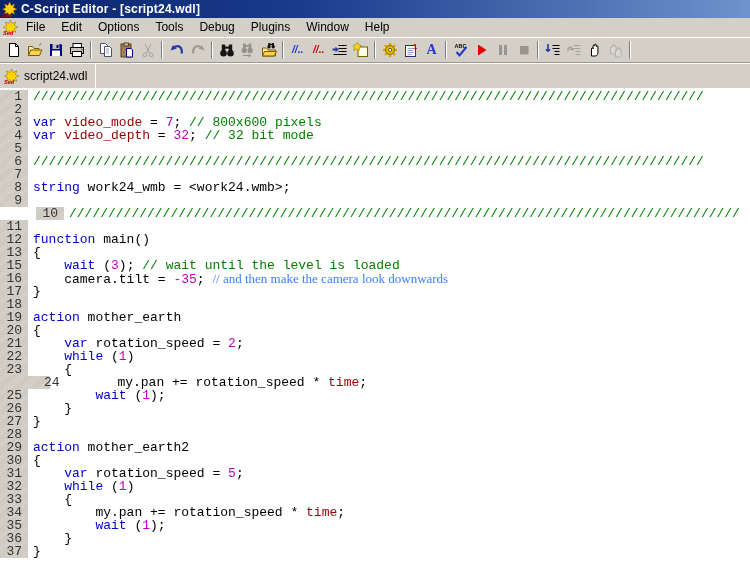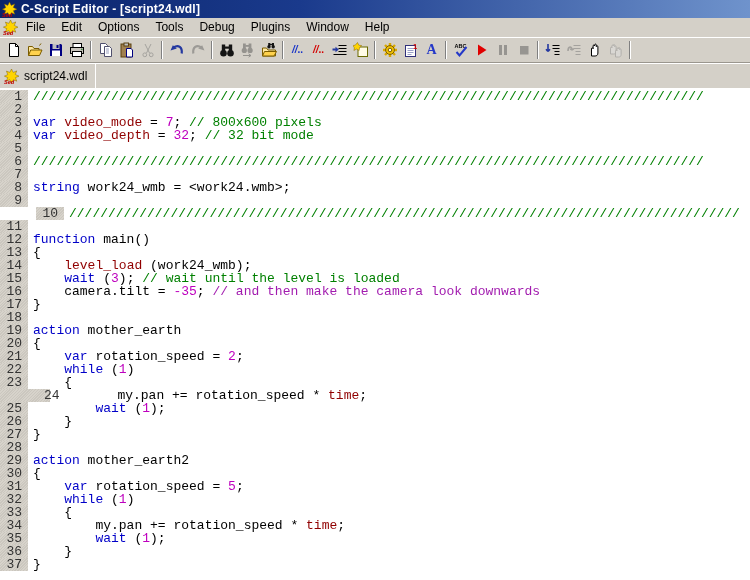--- a/index.html
+++ b/index.html
@@ -295,23 +295,22 @@
       <div class="row"><span class="gutter" style="background-color: rgb(212, 208, 200);">4</span><span class="codecell"><span style="color: rgb(0, 0, 200);">var </span><span style="color: rgb(144, 0, 0);">video_depth</span><span style="color: rgb(0, 0, 0);"> = </span><span style="color: rgb(190, 0, 190);">32</span><span style="color: rgb(0, 0, 0);">; </span><span style="color: rgb(0, 128, 0);">// 32 bit mode</span></span></div>
       <div class="row"><span class="gutter" style="background-color: rgb(212, 208, 200);">5</span><span class="codecell"></span></div>
       <div class="row"><span class="gutter" style="background-color: rgb(212, 208, 200);">6</span><span class="codecell"><span style="color: rgb(0, 128, 0);">//////////////////////////////////////////////////////////////////////////////////////</span></span></div>
       <div class="row"><span class="gutter" style="background-color: rgb(212, 208, 200);">7</span><span class="codecell"></span></div>
       <div class="row"><span class="gutter" style="background-color: rgb(212, 208, 200);">8</span><span class="codecell"><span style="color: rgb(0, 0, 200);">string </span><span style="color: rgb(0, 0, 0);">work24_wmb = &lt;work24.wmb&gt;;</span></span></div>
       <div class="row"><span class="gutter" style="background-color: rgb(212, 208, 200);">9</span><span class="codecell"></span></div>
       <div class="row"><span class="gutter" style="background-color: rgb(212, 208, 200); margin-left: 36px;">10</span><span class="codecell"><span style="color: rgb(0, 128, 0);">//////////////////////////////////////////////////////////////////////////////////////</span></span></div>
       <div class="row"><span class="gutter" style="background-color: rgb(212, 208, 200);">11</span><span class="codecell"></span></div>
       <div class="row"><span class="gutter" style="background-color: rgb(212, 208, 200);">12</span><span class="codecell"><span style="color: rgb(0, 0, 200);">function </span><span style="color: rgb(0, 0, 0);">main()</span></span></div>
       <div class="row"><span class="gutter" style="background-color: rgb(212, 208, 200);">13</span><span class="codecell"><span style="color: rgb(0, 0, 0);">{</span></span></div>
-      <div class="row"><span class="gutter" style="background-color: rgb(212, 208, 200);">14</span><span class="codecell"><span style="color: rgb(0, 0, 0);">    </span><span style="color: rgb(144, 0, 0);">level_load</span><span style="color: rgb(0, 0, 0);"> (work24_wmb);</span></span></div>
       <div class="row"><span class="gutter" style="background-color: rgb(212, 208, 200);">15</span><span class="codecell"><span style="color: rgb(0, 0, 0);">    </span><span style="color: rgb(0, 0, 200);">wait</span><span style="color: rgb(0, 0, 0);"> (</span><span style="color: rgb(190, 0, 190);">3</span><span style="color: rgb(0, 0, 0);">); </span><span style="color: rgb(0, 128, 0);">// wait until the level is loaded</span></span></div>
-      <div class="row"><span class="gutter" style="background-color: rgb(212, 208, 200);">16</span><span class="codecell"><span style="color: rgb(0, 0, 0);">    camera.tilt = </span><span style="color: rgb(190, 0, 190);">-35</span><span style="color: rgb(0, 0, 0);">; </span><span style="color: #a21caf;">// and then make the camera look downwards</span></span></div>
+      <div class="row"><span class="gutter" style="background-color: rgb(212, 208, 200);">16</span><span class="codecell"><span style="color: rgb(0, 0, 0);">    camera.tilt = </span><span style="color: rgb(190, 0, 190);">-35</span><span style="color: rgb(0, 0, 0);">; </span><span style="color: #3b82f6; font-family: Liberation Serif, serif;">// and then make the camera look downwards</span></span></div>
       <div class="row"><span class="gutter" style="background-color: rgb(212, 208, 200);">17</span><span class="codecell"><span style="color: rgb(0, 0, 0);">}</span></span></div>
       <div class="row"><span class="gutter" style="background-color: rgb(212, 208, 200);">18</span><span class="codecell"></span></div>
       <div class="row"><span class="gutter" style="background-color: rgb(212, 208, 200);">19</span><span class="codecell"><span style="color: rgb(0, 0, 200);">action</span><span style="color: rgb(0, 0, 0);"> mother_earth</span></span></div>
       <div class="row"><span class="gutter" style="background-color: rgb(212, 208, 200); font-family: Liberation Mono, monospace;">20</span><span class="codecell"><span style="color: rgb(0, 0, 0);">{</span></span></div>
       <div class="row"><span class="gutter" style="background-color: rgb(212, 208, 200);">21</span><span class="codecell"><span style="color: rgb(0, 0, 0);">    </span><span style="color: rgb(0, 0, 200);">var</span><span style="color: rgb(0, 0, 0);"> rotation_speed = </span><span style="color: rgb(190, 0, 190);">2</span><span style="color: rgb(0, 0, 0);">;</span></span></div>
       <div class="row"><span class="gutter" style="background-color: rgb(212, 208, 200);">22</span><span class="codecell"><span style="color: rgb(0, 0, 0);">    </span><span style="color: rgb(0, 0, 200);">while</span><span style="color: rgb(0, 0, 0);"> (</span><span style="color: rgb(190, 0, 190);">1</span><span style="color: rgb(0, 0, 0);">)</span></span></div>
       <div class="row"><span class="gutter" style="background-color: rgb(212, 208, 200);">23</span><span class="codecell"><span style="color: rgb(0, 0, 0);">    {</span></span></div>
       <div class="row"><span class="gutter" style="background-color: rgb(212, 208, 200); padding-left: 44px;">24</span><span class="codecell"><span style="color: rgb(0, 0, 0);">        my.pan += rotation_speed * </span><span style="color: rgb(144, 0, 0);">time</span><span style="color: rgb(0, 0, 0);">;</span></span></div>
       <div class="row"><span class="gutter" style="background-color: rgb(212, 208, 200);">25</span><span class="codecell"><span style="color: rgb(0, 0, 0);">        </span><span style="color: rgb(0, 0, 200);">wait</span><span style="color: rgb(0, 0, 0);"> (</span><span style="color: rgb(190, 0, 190);">1</span><span style="color: rgb(0, 0, 0);">);</span></span></div>
       <div class="row"><span class="gutter" style="background-color: rgb(212, 208, 200);">26</span><span class="codecell"><span style="color: rgb(0, 0, 0);">    }</span></span></div>

